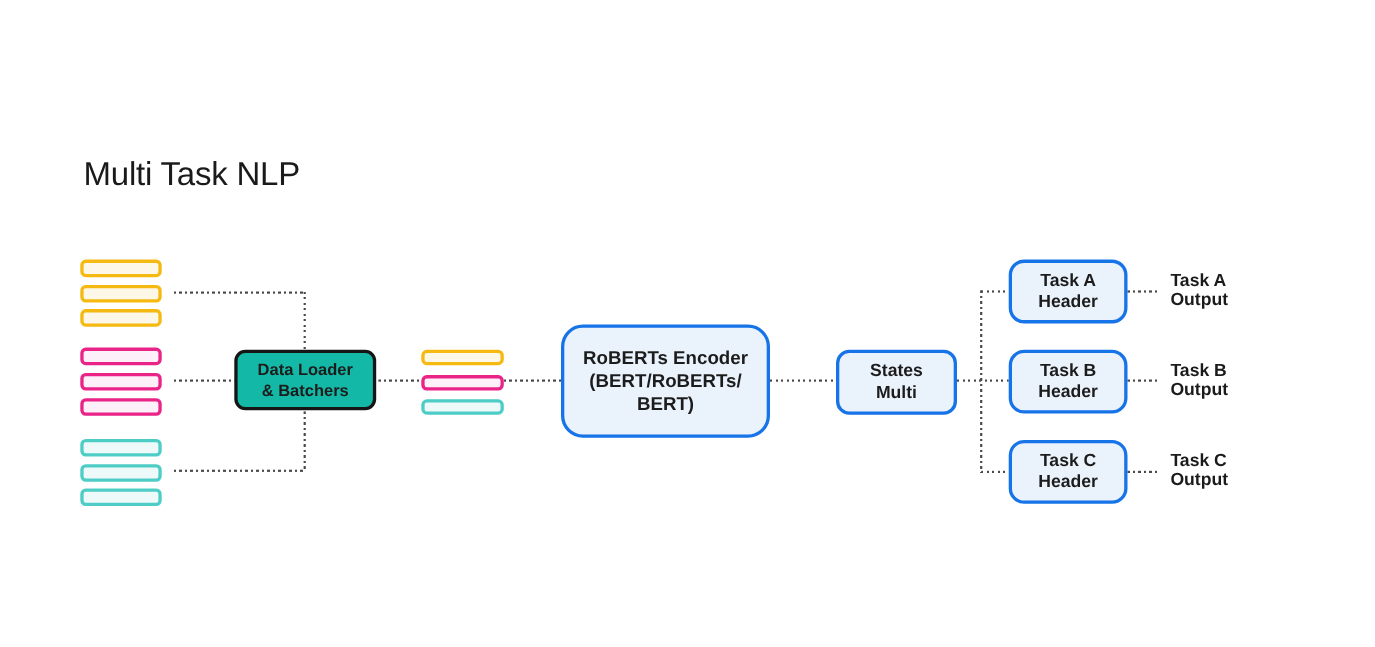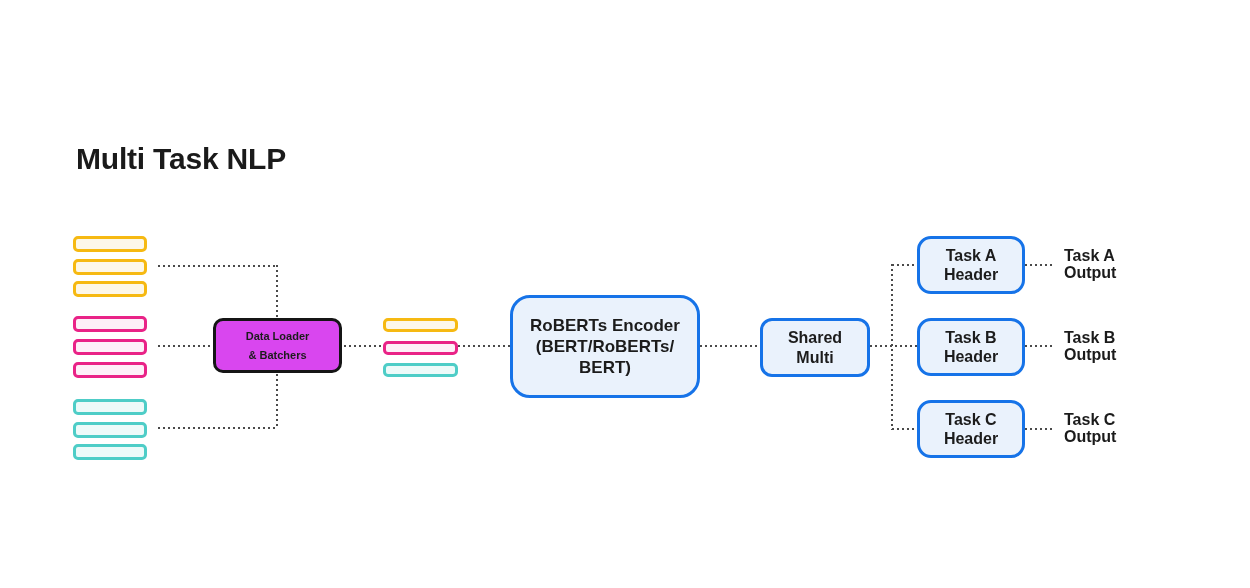--- a/index.html
+++ b/index.html
@@ -1,31 +1,31 @@
 <!DOCTYPE html>
 <html><head>
 <meta charset="utf-8">
 <style>
   html,body{margin:0;padding:0;background:#ffffff;}
   .canvas{position:relative;width:1250px;height:588px;background:#ffffff;overflow:hidden;
           font-family:"Liberation Sans",sans-serif;color:#1c1c1c;}
-  .title{position:absolute;left:76px;top:142px;font-size:30px;font-weight:700;color:#1a1a1a;letter-spacing:-0.2px;}
+  .title{position:absolute;left:76px;top:142px;font-size:30px;font-weight:400;color:#1a1a1a;letter-spacing:-0.2px;}
 
   
   .bar{position:absolute;left:73px;width:74px;height:16px;border-radius:5px;border:3px solid;box-sizing:border-box;}
   .bar.small{left:383px;width:75px;height:14px;border-radius:5px;}
   .bar.yellow{border-color:#F6B912;background:#FDF7E8;}
   .bar.pink{border-color:#E92387;background:#FDF0F8;}
   .bar.teal{border-color:#4ECDC7;background:#EDFAF9;}
 
   
   .node{position:absolute;box-sizing:border-box;display:flex;flex-direction:column;align-items:center;
         justify-content:center;text-align:center;font-weight:700;color:#1c1c1c;}
-  .loader{left:213px;top:318px;width:129px;height:55px;background:#d946ef;border:3px solid #151515;
-          border-radius:10px;font-size:11px;line-height:19px;}
+  .loader{left:213px;top:318px;width:129px;height:55px;background:#14b8a6;border:3px solid #151515;
+          border-radius:10px;font-size:15px;line-height:19px;}
   .blue{background:#EAF2FC;border:3px solid #1673E8;}
   .encoder{left:510px;top:295px;width:190px;height:103px;border-radius:20px;font-size:17px;line-height:21px;}
   .states{left:760px;top:318px;width:110px;height:59px;border-radius:12px;font-size:16px;line-height:20px;}
   .task{left:917px;width:108px;height:58px;border-radius:14px;border-width:3.5px;font-size:16px;line-height:19px;}
   .task-a{top:236px;} .task-b{top:318px;} .task-c{top:400px;}
 
   
   .out-label{position:absolute;left:1064px;font-size:16px;font-weight:700;line-height:16.5px;color:#1b1b1b;}
   .out-a{top:248px;} .out-b{top:330px;} .out-c{top:412px;}
 
@@ -73,21 +73,21 @@
 
   <div class="node blue encoder">
     <div>RoBERTs Encoder</div>
     <div>(BERT/RoBERTs/</div>
     <div>BERT)</div>
   </div>
 
   <div class="hd" style="left:700px;top:345px;width:60px"></div>
 
   <div class="node blue states">
-    <div>Shared</div>
+    <div>States</div>
     <div>Multi</div>
   </div>
 
   <div class="hd" style="left:870px;top:345px;width:47px"></div>
   <div class="vd" style="left:891px;top:264px;height:166px"></div>
   <div class="hd" style="left:892px;top:264px;width:25px"></div>
   <div class="hd" style="left:892px;top:428px;width:25px"></div>
 
   <div class="node blue task task-a">
     <div>Task A</div>

